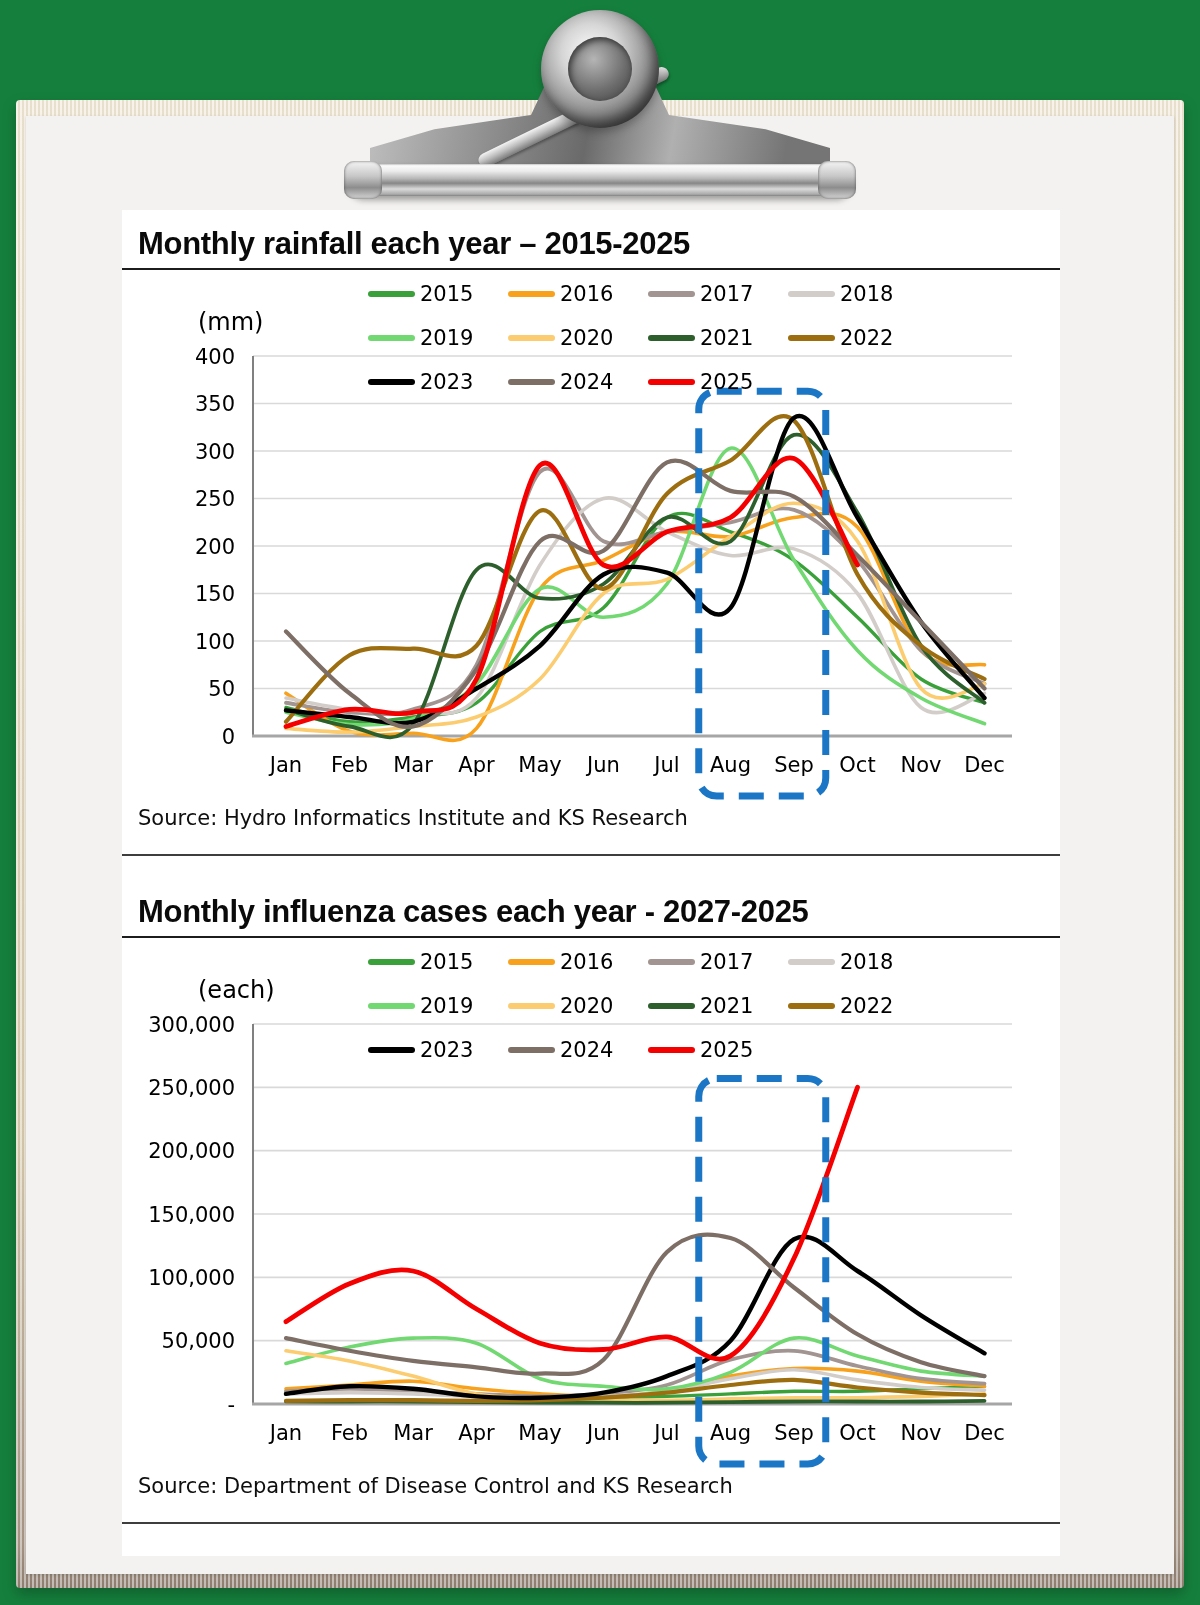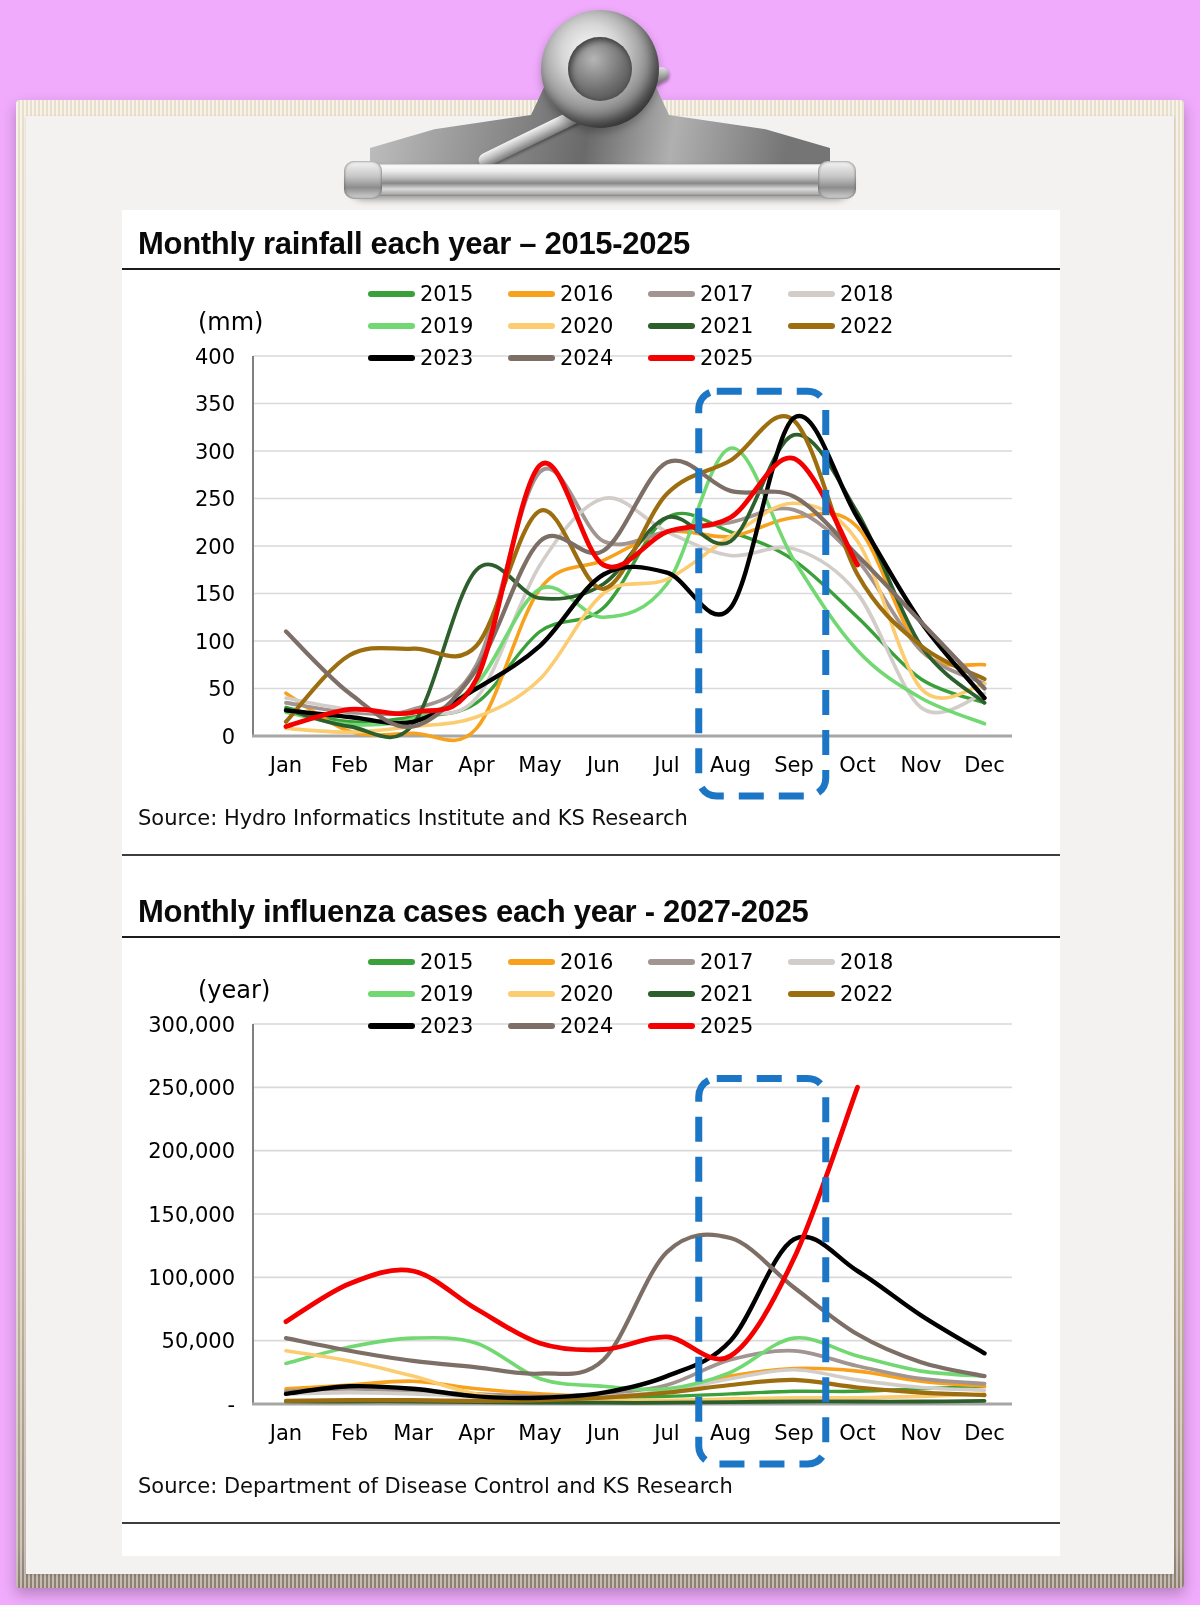--- a/index.html
+++ b/index.html
@@ -1,16 +1,16 @@
 <!DOCTYPE html>
 <html><head>
 <meta charset="utf-8">
 <style>
   html,body{margin:0;padding:0;background:#ffffff;}
-  .stage{position:relative;width:1200px;height:1605px;background:#f0abfc;overflow:hidden;
+  .stage{position:relative;width:1200px;height:1605px;background:#15803d;overflow:hidden;
          font-family:"DejaVu Sans","Liberation Sans",sans-serif;}
   
   .board{position:absolute;left:16px;top:100px;width:1168px;height:1488px;border-radius:4px;
          background:
            repeating-linear-gradient(90deg, rgba(255,255,255,.45) 0 2px, rgba(120,95,60,.08) 2px 4px),
            linear-gradient(#f1ead9, #e9e0ca 30%, #d9cdb2 70%, #a8988a 97%, #8f8074);
          box-shadow:0 6px 14px rgba(0,0,0,.25);}
   .paper{position:absolute;left:26px;top:116px;width:1148px;height:1458px;background:#f3f2f0;
          box-shadow:0 1px 3px rgba(0,0,0,.15);}
   .panel{position:absolute;left:122px;top:210px;width:938px;height:1346px;background:#ffffff;}
@@ -37,21 +37,21 @@
             transform:rotate(-26deg);transform-origin:right center;
             background:linear-gradient(#f4f4f4,#bdbdbd 50%,#7c7c7c);box-shadow:0 2px 3px rgba(0,0,0,.35);}
 
   
   .chart{position:relative;}
   .chart-title{margin:0;padding:16px 0 4px 16px;font-family:"Liberation Sans","DejaVu Sans",sans-serif;
                font-size:31px;font-weight:700;letter-spacing:-.3px;color:#0a0a0a;}
   .title-rule{border-bottom:2px solid #1c1c1c;margin:2px 0 0 0;}
   .legend-area{position:relative;height:112px;margin-top:12px;z-index:2;}
   .unit{position:absolute;left:76px;top:26px;font-size:24px;color:#000;}
-  .legend{position:absolute;left:246px;top:0;display:flex;flex-direction:column;gap:8px;}
+  .legend{position:absolute;left:246px;top:0;display:flex;flex-direction:column;gap:20px;}
   .legend-row{display:flex;}
   .legend-item{width:140px;display:flex;align-items:center;font-size:21px;color:#000;}
   .swatch{width:47px;height:6px;border-radius:3px;margin-right:5px;flex:none;}
   .plot-holder{margin:-46px 0 0 6px;position:relative;z-index:1;}
   .source{font-size:21px;color:#0e0e0e;padding:2px 0 24px 16px;}
   .source-rule{border-bottom:2px solid #3d3d3d;}
   .gap{height:22px;}
   svg text{font-family:"DejaVu Sans","Liberation Sans",sans-serif;}
 </style>
 </head>
@@ -169,21 +169,21 @@
       <div class="source">Source: Hydro Informatics Institute and KS Research</div>
       <div class="source-rule"></div>
     </section>
 
     <div class="gap"></div>
 
     <section class="chart">
       <h2 class="chart-title">Monthly influenza cases each year - 2027-2025</h2>
       <div class="title-rule"></div>
       <div class="legend-area">
-        <span class="unit">(year)</span>
+        <span class="unit">(each)</span>
         <div class="legend" id="legend-1">
             <div class="legend-row">
               <div class="legend-item">
                 <span class="swatch" style="background: rgb(58, 161, 58);"></span>
                 <span>2015</span>
               </div>
               <div class="legend-item">
                 <span class="swatch" style="background: rgb(247, 161, 29);"></span>
                 <span>2016</span>
               </div>

